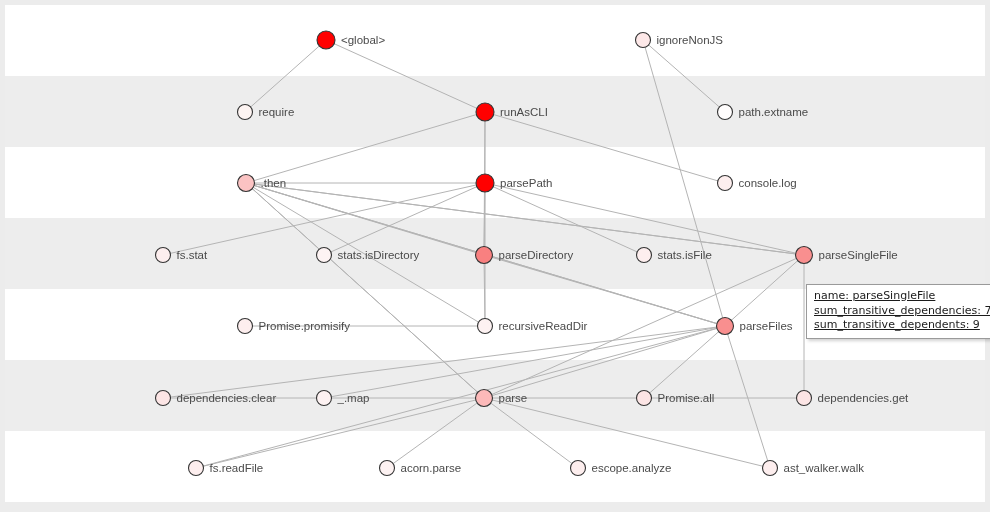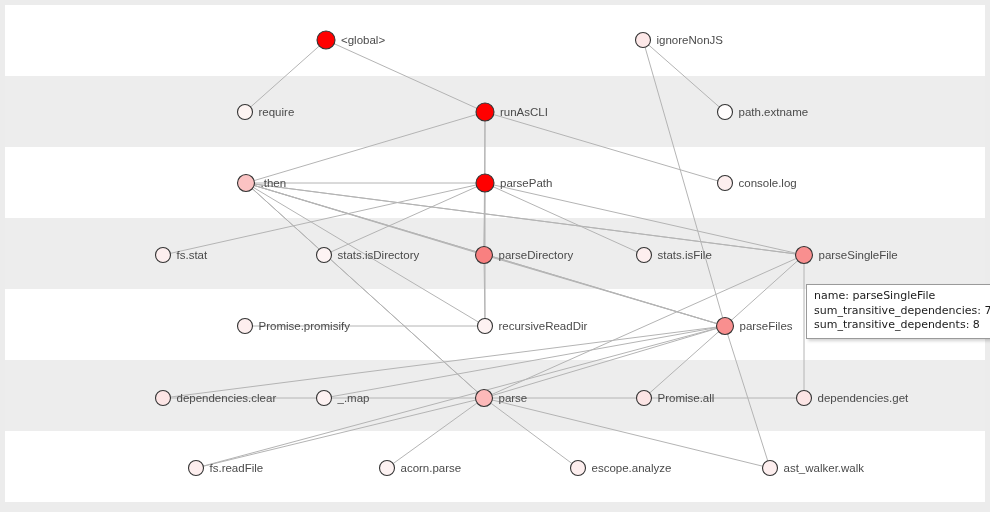--- a/index.html
+++ b/index.html
@@ -45,21 +45,21 @@
     border: 1px solid #9a9a9a;
     box-shadow: 2px 2px 3px rgba(0,0,0,0.18);
     padding: 4px 6px 5px 7px;
     font-family: "DejaVu Sans", sans-serif;
     font-size: 11px;
     line-height: 14.5px;
     color: #1b1b1b;
     white-space: nowrap;
     pointer-events: none;
   }
-  #tooltip div { white-space: nowrap; }
+  #tooltip div { white-space: nowrap; text-decoration: underline; }
 </style>
 </head>
 <body>
 
 <div id="app">
   <svg id="graph-svg" viewBox="0 0 990 512" xmlns="http://www.w3.org/2000/svg">
     <g id="bands-layer">
         <rect x="5" y="5" width="980" height="71" fill="#ffffff"></rect>
         <rect x="5" y="76" width="980" height="71" fill="#ededed"></rect>
         <rect x="5" y="147" width="980" height="71" fill="#ffffff"></rect>
@@ -211,15 +211,15 @@
         <g>
           <circle cx="770" cy="468" r="7.5" fill="#fdeeee" class="node-circle"></circle>
           <text x="783.5" y="469" class="node-label">ast_walker.walk</text>
         </g>
       </g>
   </svg>
 
   <div id="tooltip" style="left: 806px; top: 284px;">
     <div>name: parseSingleFile</div>
     <div>sum_transitive_dependencies: 7</div>
-    <div>sum_transitive_dependents: 8</div>
+    <div>sum_transitive_dependents: 9</div>
   </div>
 </div>
 
 </body></html>

